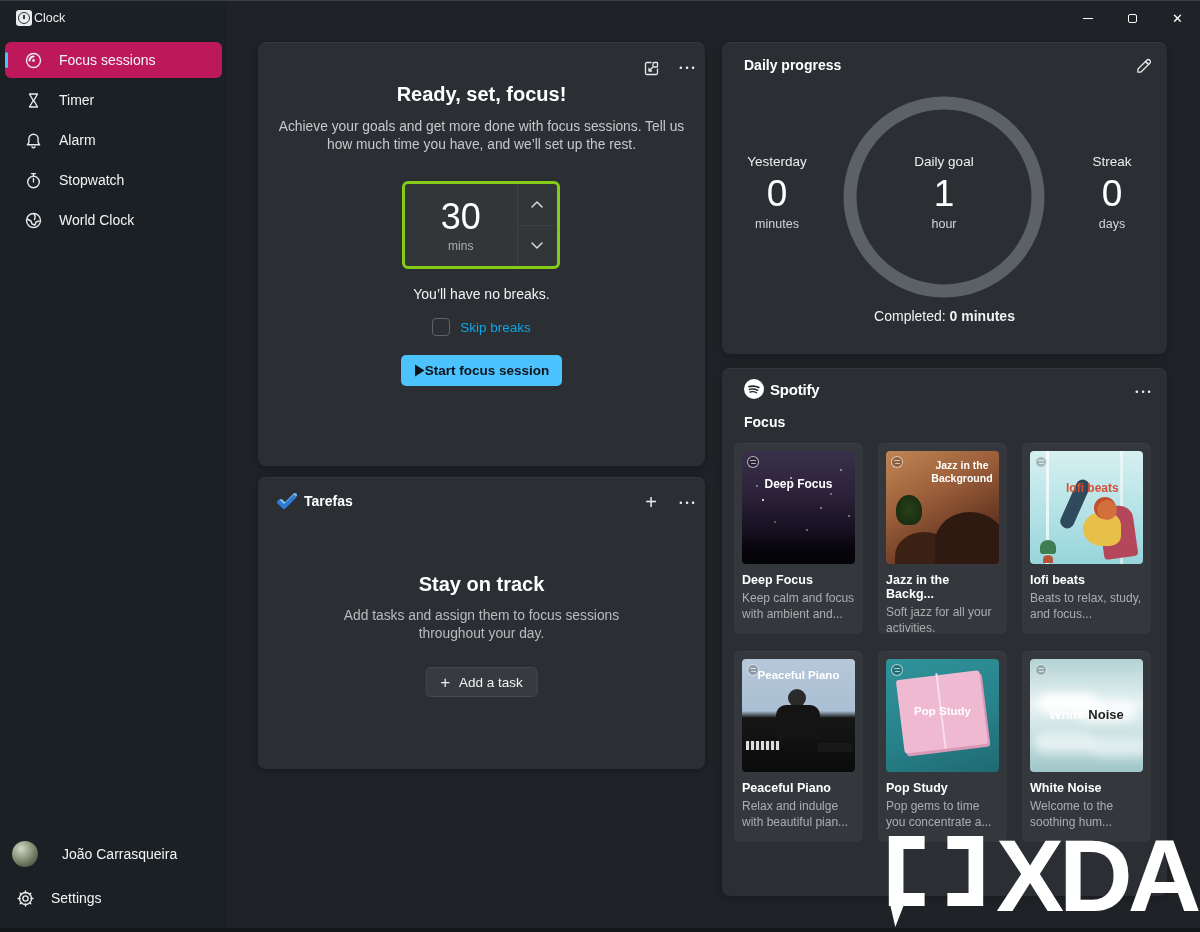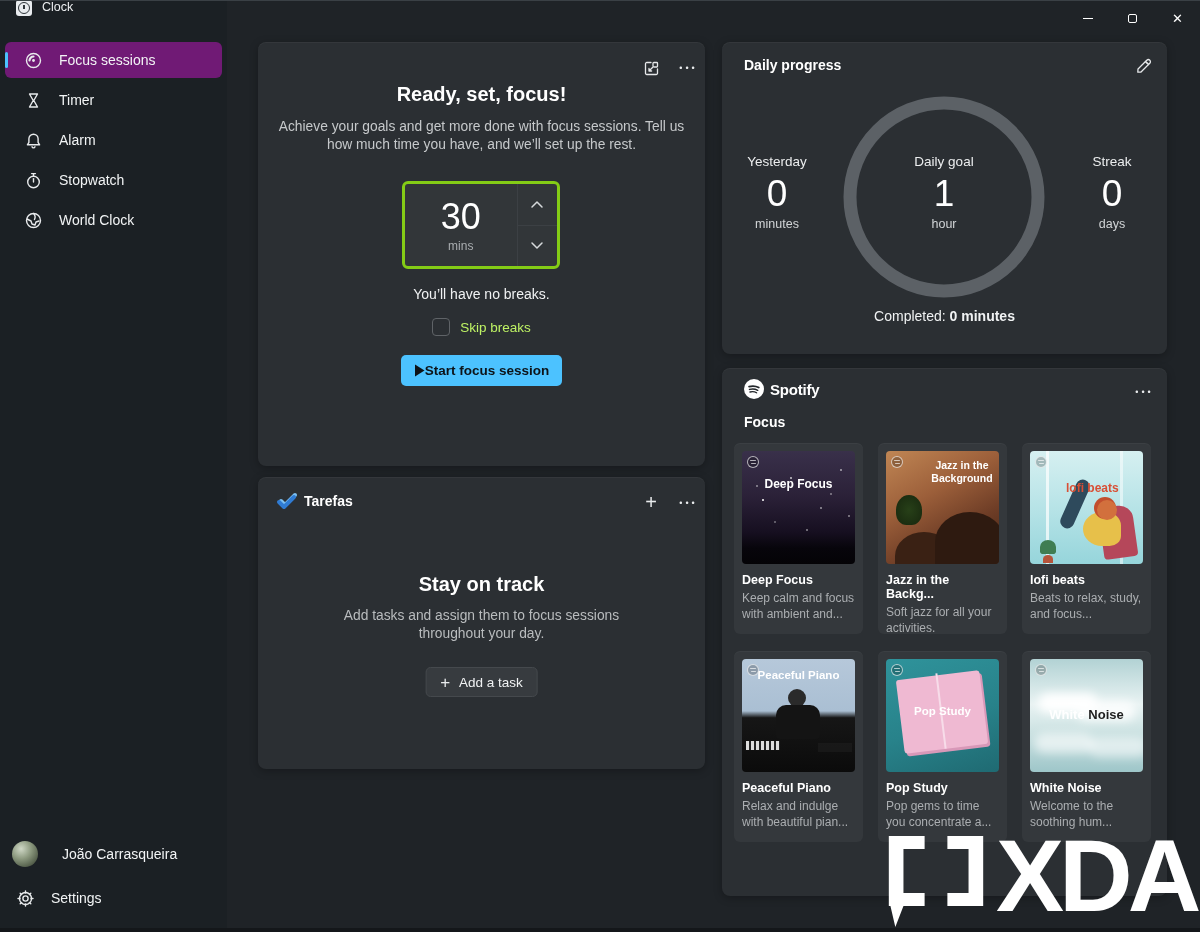--- a/index.html
+++ b/index.html
@@ -17,30 +17,30 @@
   
   .titlebar { position:absolute; top:0; left:0; right:0; height:36px; z-index:20; }
   .win-controls { position:absolute; top:0; right:0; height:36px; display:flex; }
   .win-btn { width:45px; height:36px; display:flex; align-items:center; justify-content:center; }
   .glyph-min { width:10px; height:1px; background:#fff; }
   .glyph-max { width:9px; height:9px; border:1px solid #fff; border-radius:2px; }
   .glyph-close { font-size:13px; color:#fff; line-height:1; }
 
   
   .sidebar { position:absolute; top:0; left:0; width:227px; height:932px; background:#1b2024; z-index:10; }
-  .app-header { display:flex; align-items:flex-start; gap:10px; height:36px; padding-left:16px; }
+  .app-header { display:flex; align-items:center; gap:2px; height:36px; padding-left:16px; }
   .app-icon { width:16px; height:16px; border-radius:3px; background:#e9ecef; position:relative; }
   .app-icon::before { content:""; position:absolute; inset:2px; border:1.5px solid #30363b; border-radius:50%; }
   .app-icon::after { content:""; position:absolute; left:7px; top:5px; width:1.5px; height:4px; background:#30363b; }
   .app-title { font-size:12.5px; color:#eceef0; }
 
   .nav { position:absolute; top:42px; left:5px; right:5px; }
   .nav-item { position:relative; height:36px; margin-bottom:4px; border-radius:6px;
     display:flex; align-items:center; padding-left:19px; gap:16px; }
-  .nav-item.selected { background:#701a75; }
+  .nav-item.selected { background:#be185d; }
   .nav-item.selected::before { content:""; position:absolute; left:0; top:10px; width:3px; height:16px;
     border-radius:2px; background:#4cc2ff; }
   .nav-icon { width:19px; display:flex; justify-content:center; flex:none; }
   .nav-icon svg { stroke:#e8eaec; fill:none; stroke-width:1.4; stroke-linecap:round; stroke-linejoin:round; }
   .nav-label { font-size:14px; color:#f2f4f5; }
 
   .sidebar-bottom { position:absolute; bottom:0; left:5px; right:5px; }
   .user-row { display:flex; align-items:center; gap:24px; height:40px; padding-left:7px; border-radius:6px; margin-bottom:4px; }
   .avatar { width:26px; height:26px; border-radius:50%; flex:none;
     background:radial-gradient(circle at 35% 30%, #cfd8c6 0%, #8d9a80 40%, #55604c 75%, #353d30 100%); }
@@ -67,21 +67,21 @@
   .stepper-left { width:116px; display:flex; flex-direction:column; align-items:center; justify-content:center; }
   .stepper-value { font-size:36px; font-weight:300; line-height:40px; }
   .stepper-unit { font-size:12px; color:#a9adb0; margin-top:2px; }
   .stepper-right { width:42px; border-left:1px solid #3c4044; display:flex; flex-direction:column; }
   .spin { flex:1; display:flex; align-items:center; justify-content:center; }
   .spin + .spin { border-top:1px solid #3c4044; }
   .spin svg { stroke:#d7dadc; fill:none; stroke-width:1.5; stroke-linecap:round; stroke-linejoin:round; }
   .fc-note { position:absolute; top:244px; width:100%; text-align:center; font-size:14px; color:#f0f2f3; }
   .fc-skip { position:absolute; top:276px; width:100%; display:flex; justify-content:center; align-items:center; gap:10px; }
   .checkbox { width:18px; height:18px; border:1px solid #5f6367; border-radius:4px; background:transparent; }
-  .fc-skip-label { font-size:13.5px; color:#bef264; }
+  .fc-skip-label { font-size:13.5px; color:#0ea5e9; }
   .start-btn { position:absolute; top:313px; left:143px; width:161px; height:31px;
     background:#4cc2ff; border-radius:5px; display:flex; align-items:center; justify-content:center; }
   .start-label { font-size:13.5px; font-weight:600; color:#0d1318; }
 
   
   .tc-header-icon { position:absolute; left:18px; top:14px; }
   .tc-brand { position:absolute; left:46px; top:16px; font-size:14px; font-weight:700; }
   .tc-heading { position:absolute; top:96px; width:100%; text-align:center; font-size:20px; font-weight:700; }
   .tc-sub { position:absolute; top:130px; left:50%; transform:translateX(-50%); width:316px;
     text-align:center; font-size:13.8px; line-height:18px; color:#b9bcbe; }

